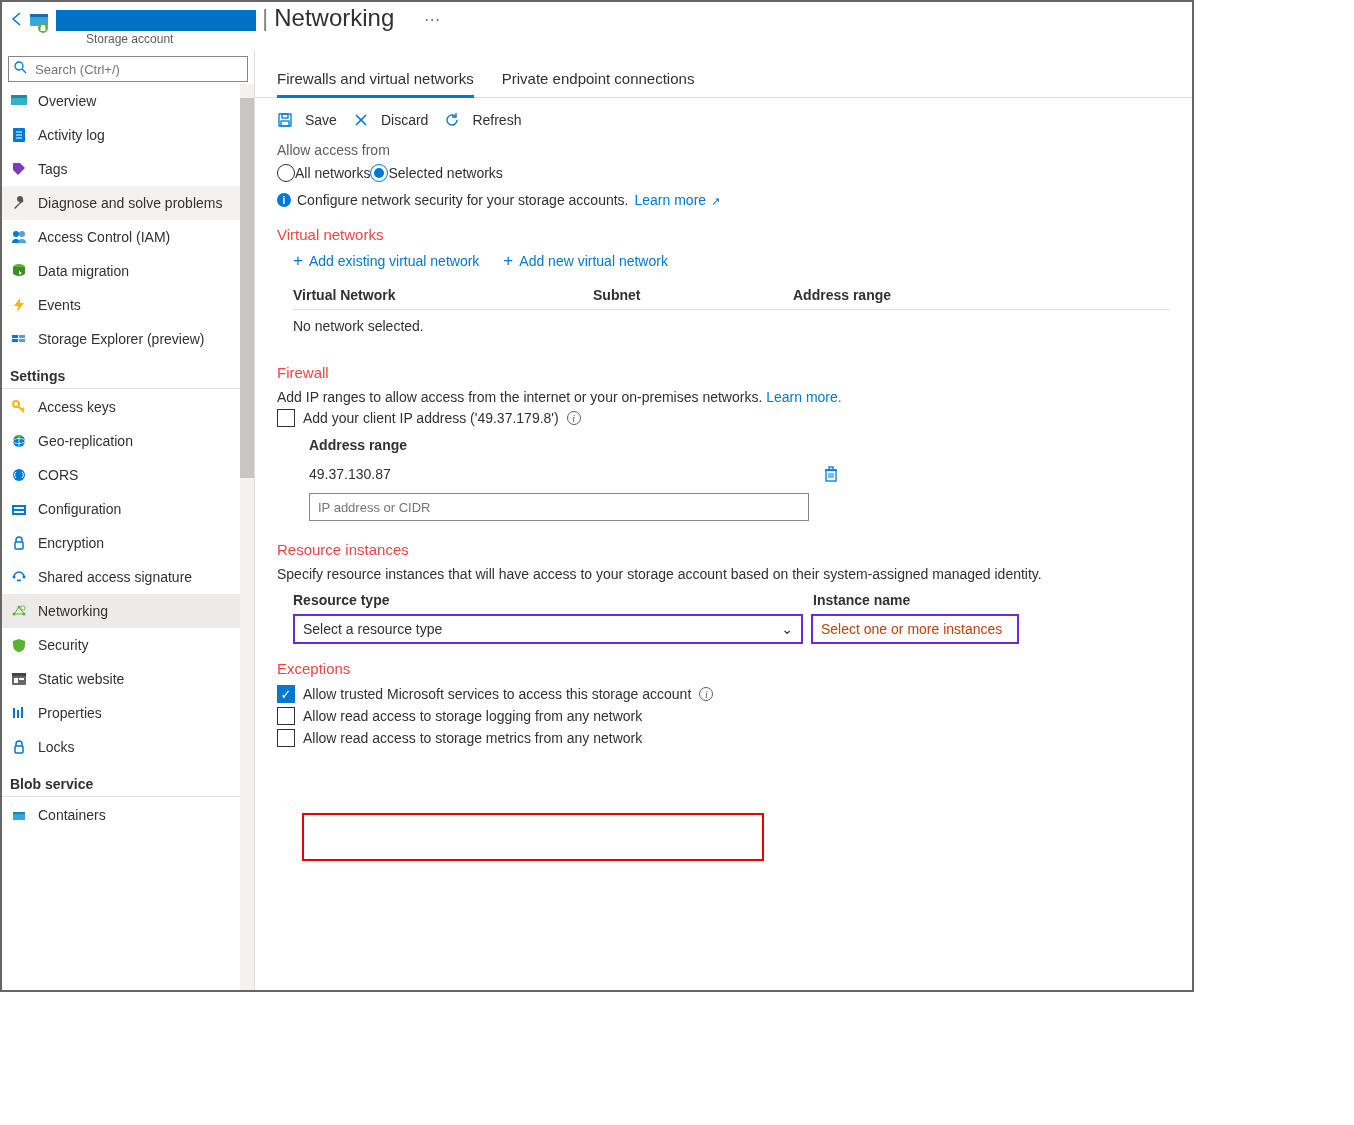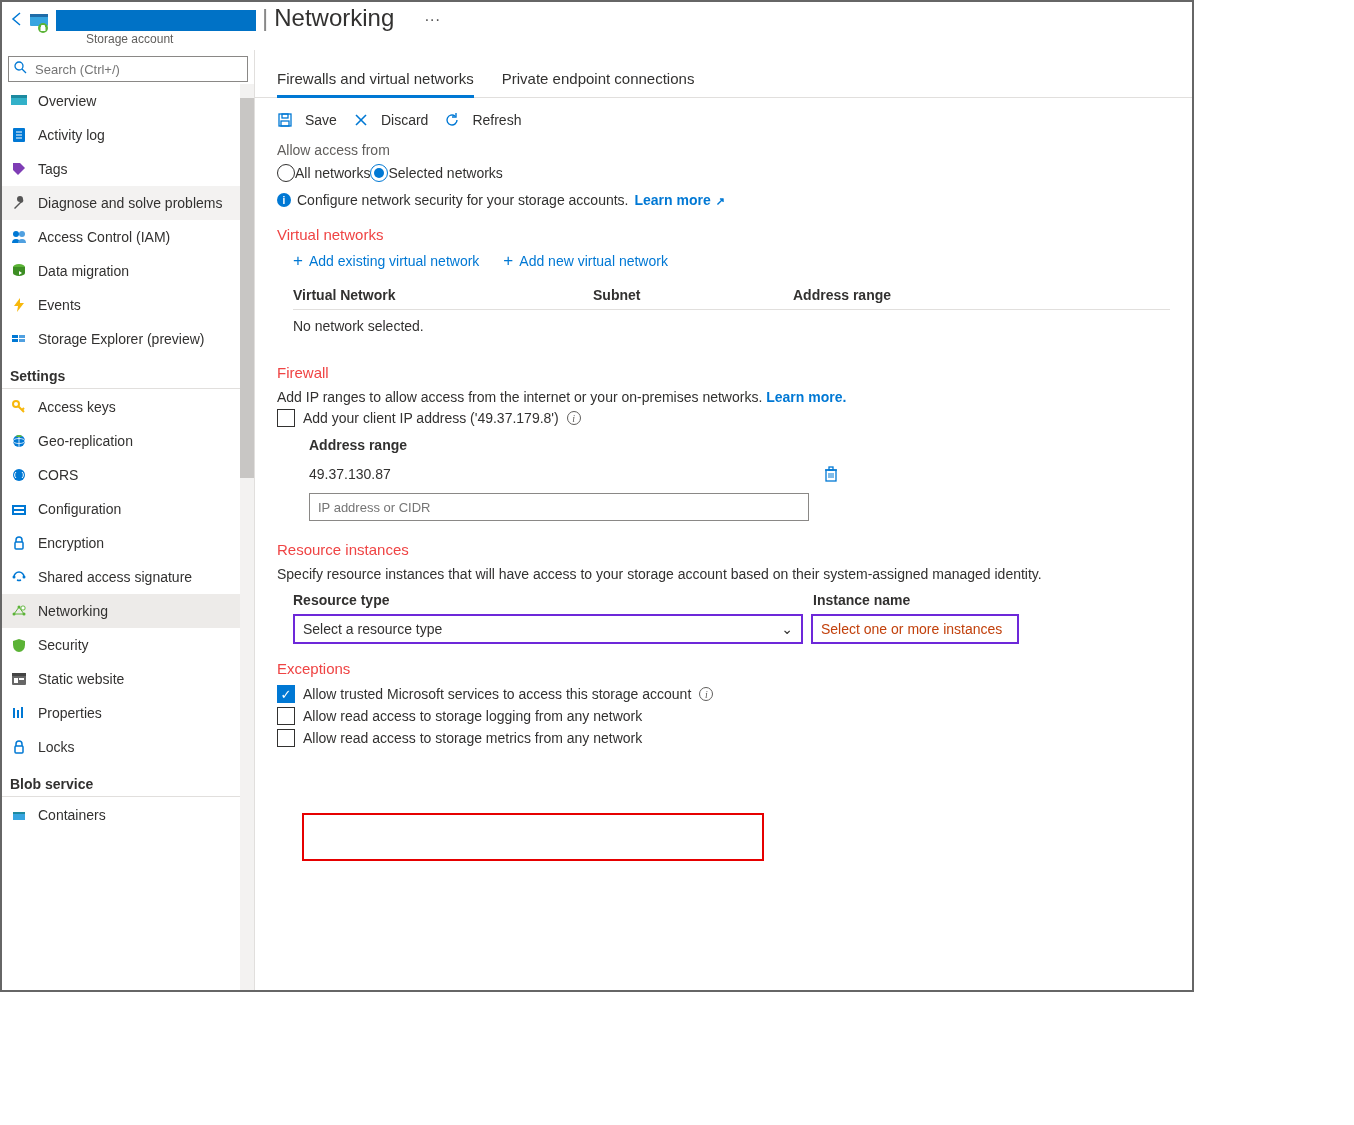--- a/index.html
+++ b/index.html
@@ -39,21 +39,21 @@
     .toolbar-label { color: #323130; }
     .content { padding: 0 22px 0 22px; font-size: 14px; }
     .section-label { color: #605e5c; margin-top: 0; margin-bottom: 6px; }
     .radio-row { display: flex; align-items: center; margin-bottom: 10px; }
     .radio { width: 18px; height: 18px; border: 1px solid #323130; border-radius: 50%; display: inline-flex; align-items: center; justify-content: center; cursor: pointer; }
     .radio.checked { border-color: #0078d4; }
     .radio-dot { width: 10px; height: 10px; background: #0078d4; border-radius: 50%; }
     .radio-label { cursor: pointer; }
     .info-row { display: flex; align-items: center; gap: 6px; margin-bottom: 18px; }
     .info-icon { width: 14px; height: 14px; background: #0078d4; color: #fff; border-radius: 50%; font-size: 10px; display: inline-flex; align-items: center; justify-content: center; font-weight: bold; }
-    .link { color: #0078d4; cursor: pointer; font-weight: bold; }
+    .link { color: #0078d4; cursor: pointer; }
     .ext-icon { color: #0078d4; font-size: 11px; margin-left: 2px; }
     h3.subhead { font-weight: 400; font-size: 15px; margin-bottom: 8px; color: #ef4444; }
     .add-links { display: flex; gap: 24px; margin: 6px 0 10px 16px; }
     .add-link { display: flex; align-items: center; gap: 6px; color: #0078d4; cursor: pointer; }
     .plus { font-size: 17px; font-weight: 300; }
     .vnet-table { margin-left: 16px; }
     .vnet-headers { display: flex; font-weight: 600; padding: 6px 0; border-bottom: 1px solid #e1dfdd; }
     .vnet-col1 { width: 300px; }
     .vnet-col2 { width: 200px; }
     .vnet-col3 { width: 200px; }

